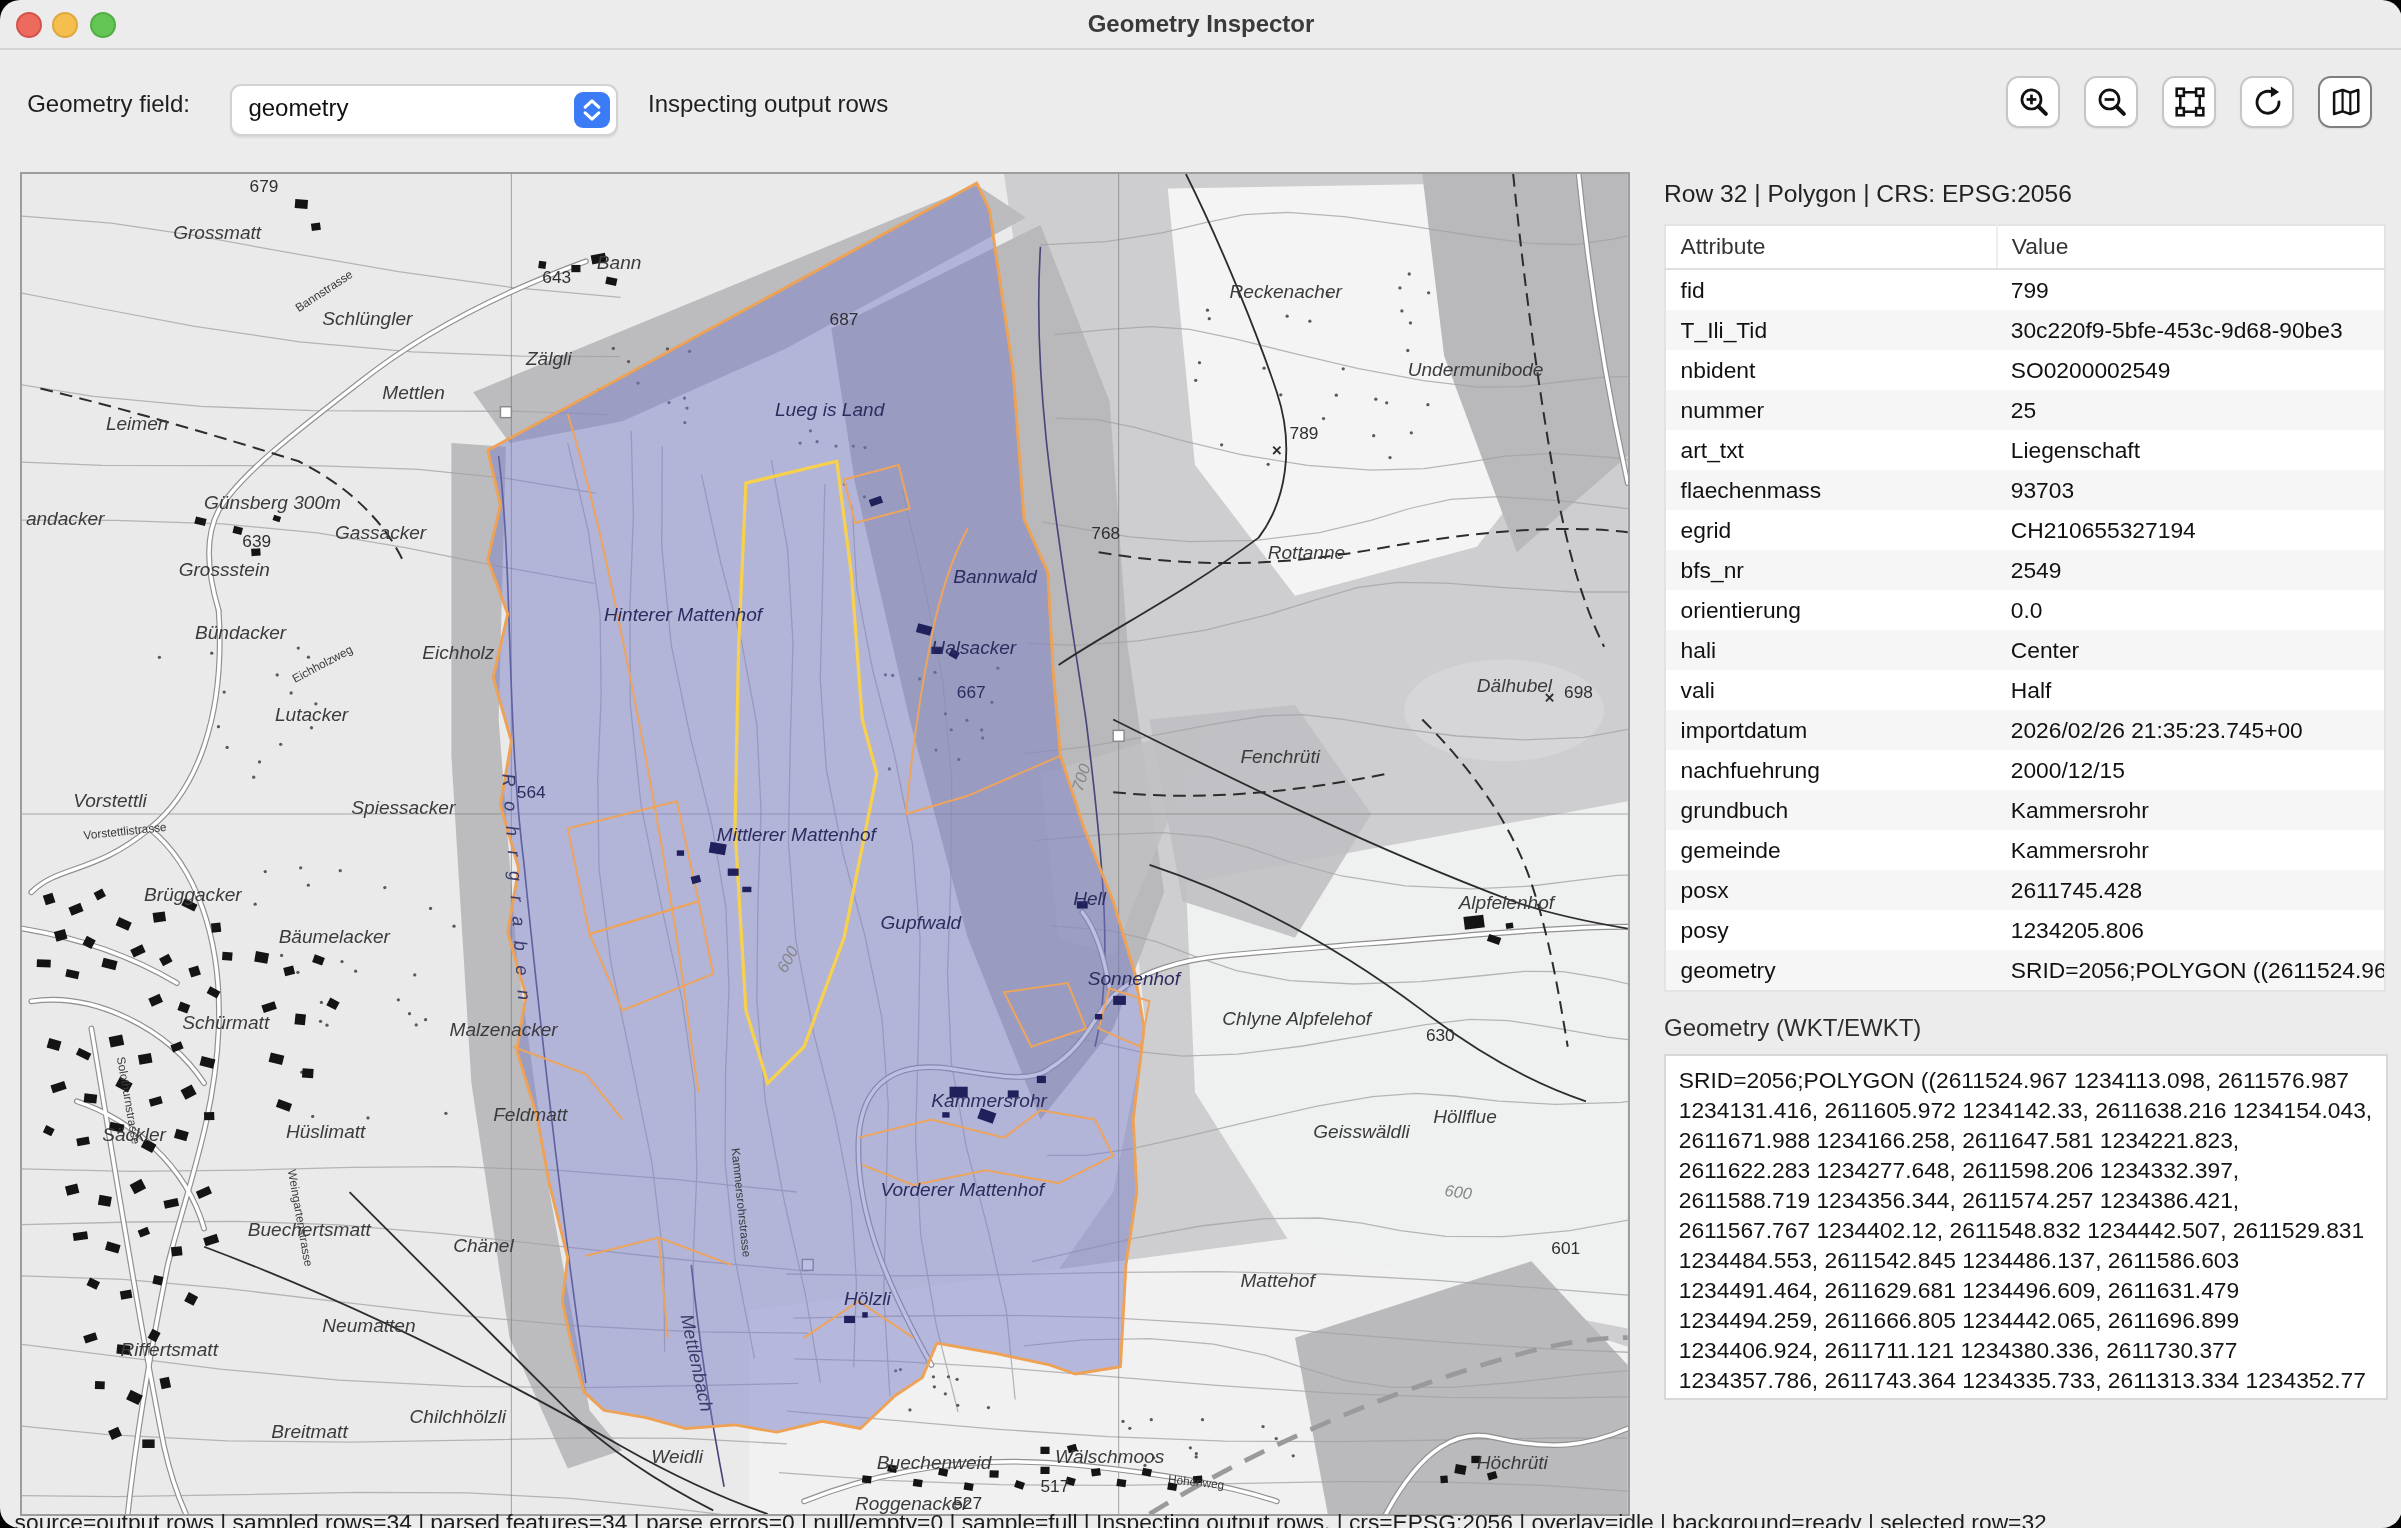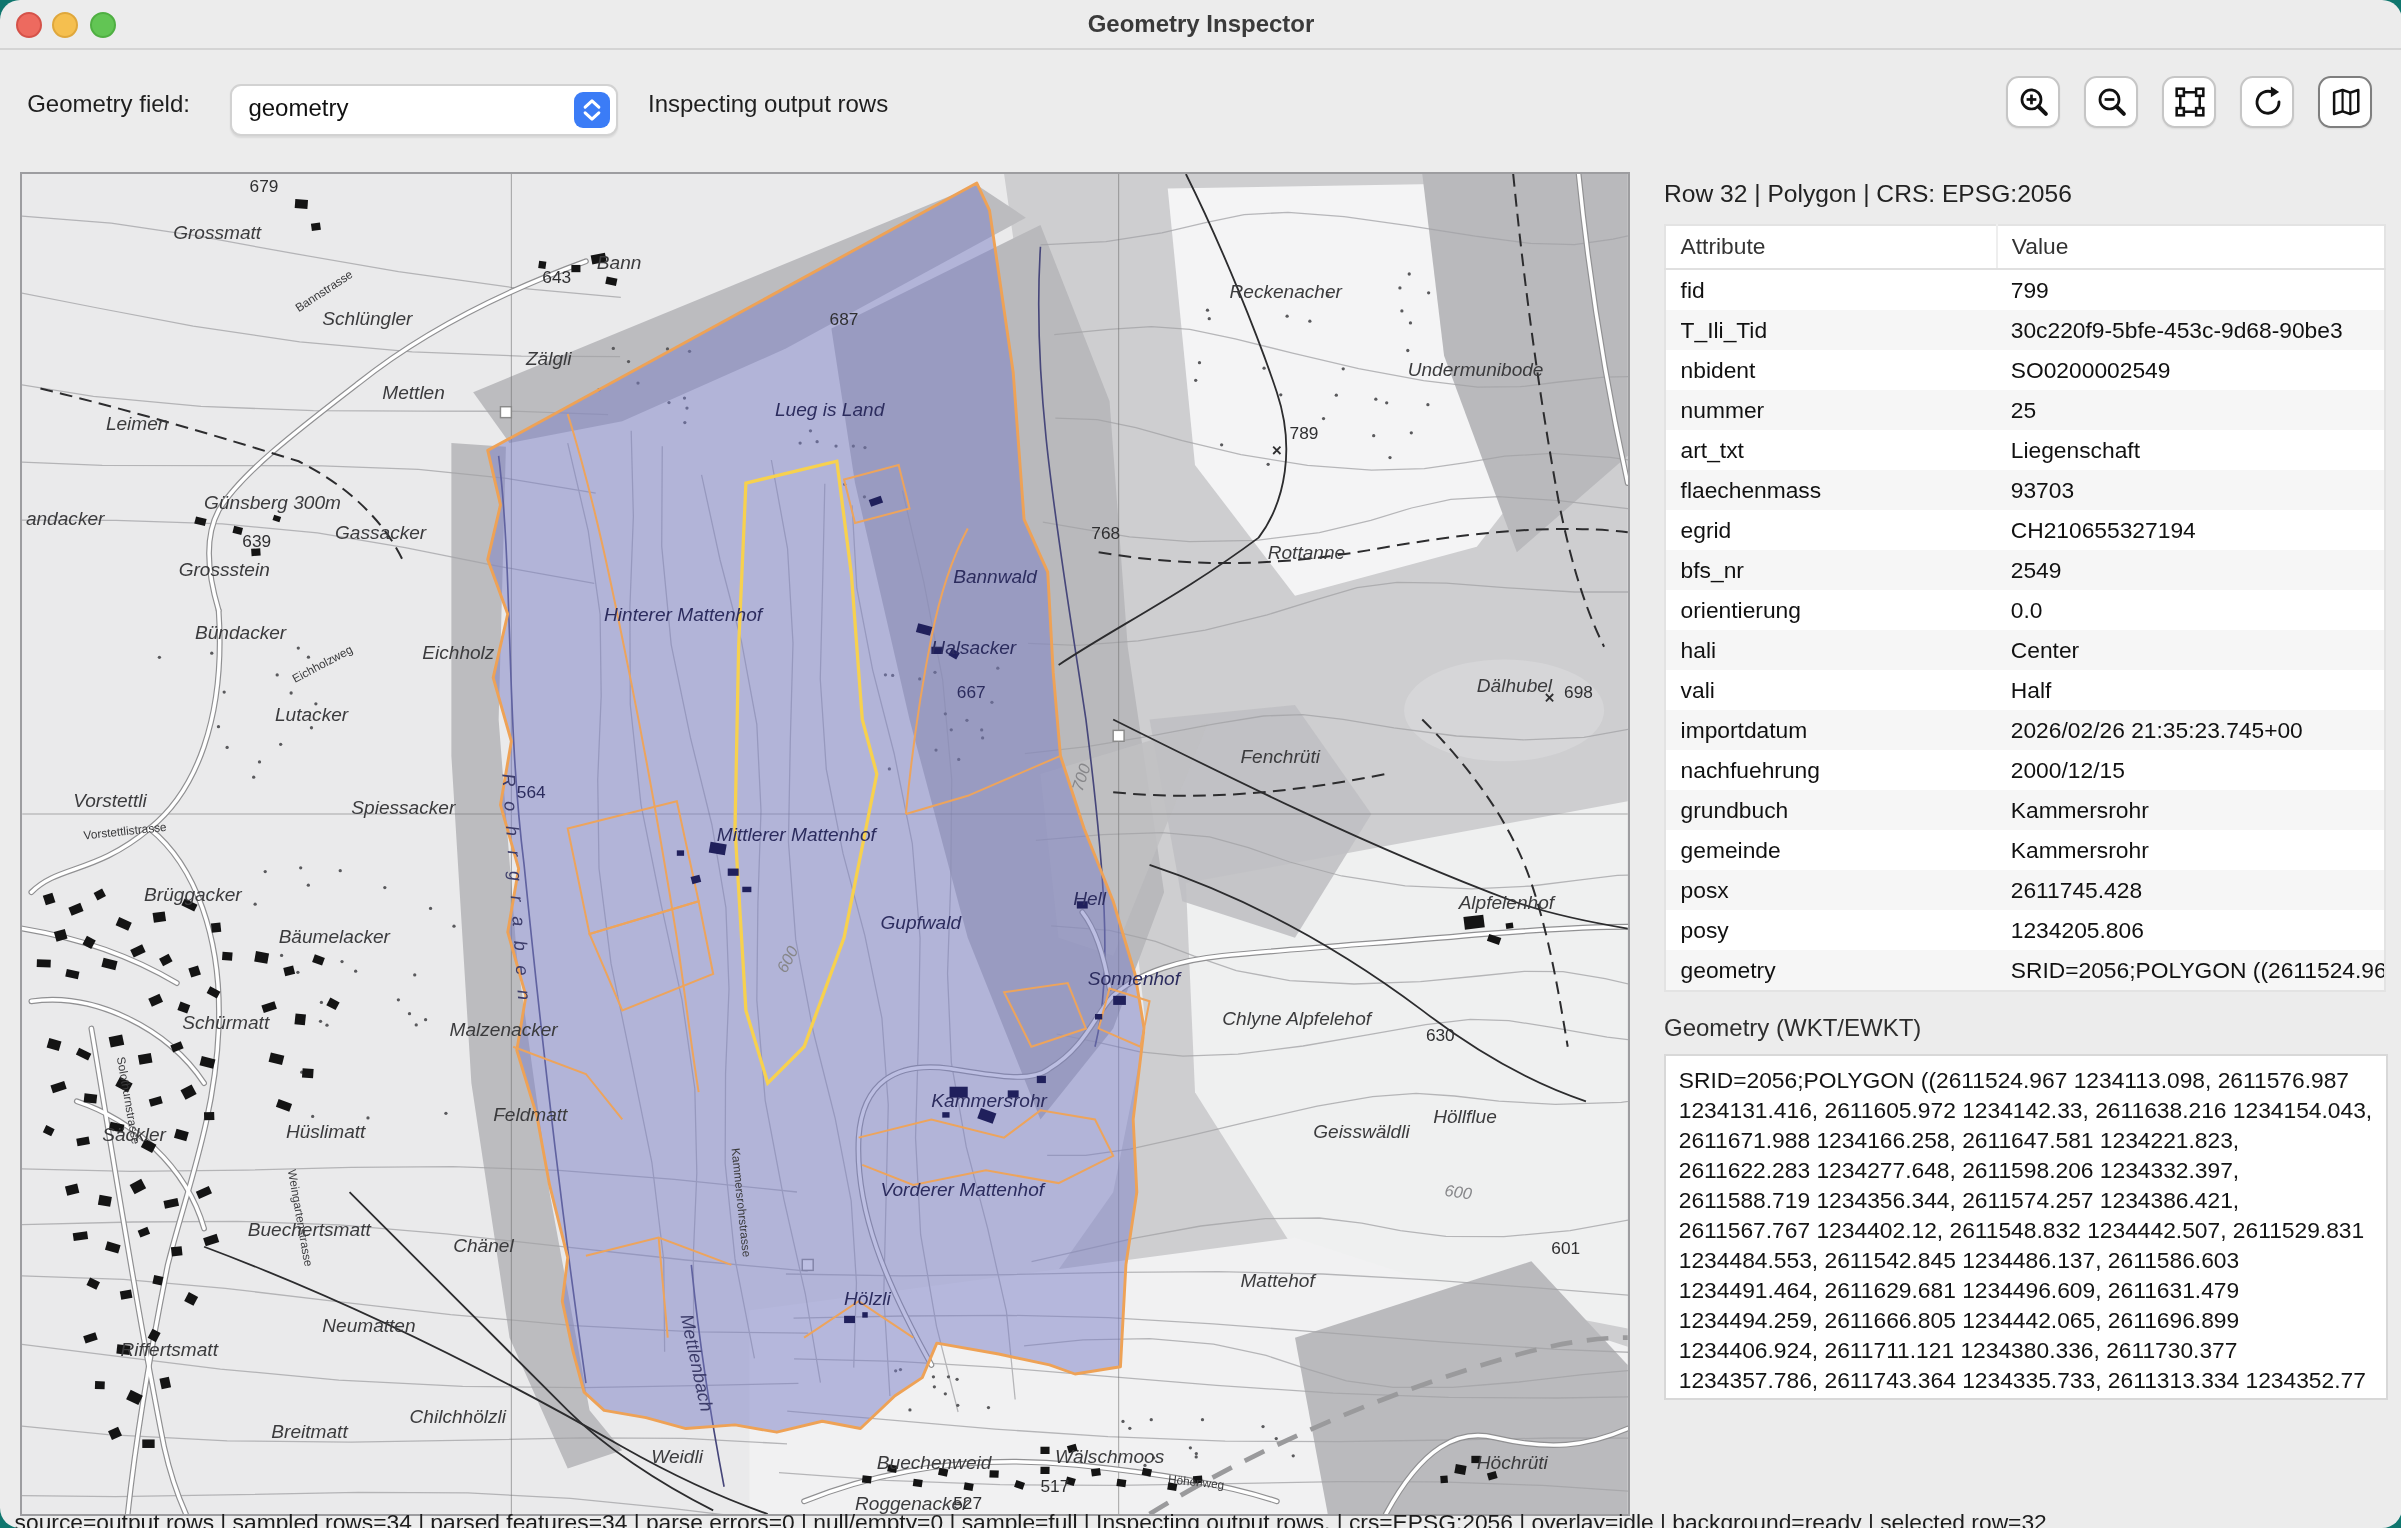--- a/index.html
+++ b/index.html
@@ -1,16 +1,16 @@
 <!DOCTYPE html>
 <html style="font-size:14.6px"><head>
 <meta charset="utf-8">
 <style>
   html,body{margin:0;padding:0;background:#777;}
-  #stage{width:2401px;height:1528px;overflow:hidden;background:#0f766e;}
+  #stage{width:2401px;height:1528px;overflow:hidden;background:#000000;}
   #window{
     width:1201px;height:764px;transform:scale(2);transform-origin:0 0;
     background:#ececec;border-radius:10px;overflow:hidden;position:relative;
     font-family:"Liberation Sans",sans-serif;color:#222;
   }
   
   #titlebar{position:absolute;left:0;top:0;width:100%;height:24px;border-bottom:0.9px solid #d4d4d4;}
   .tl{position:absolute;top:6.4px;width:11px;height:11px;border-radius:50%;}
   #tl-close{left:8.2px;background:#ed6a5f;border:0.5px solid #d55249;}
   #tl-min{left:26px;background:#f5bf4f;border:0.5px solid #dfa73c;}

